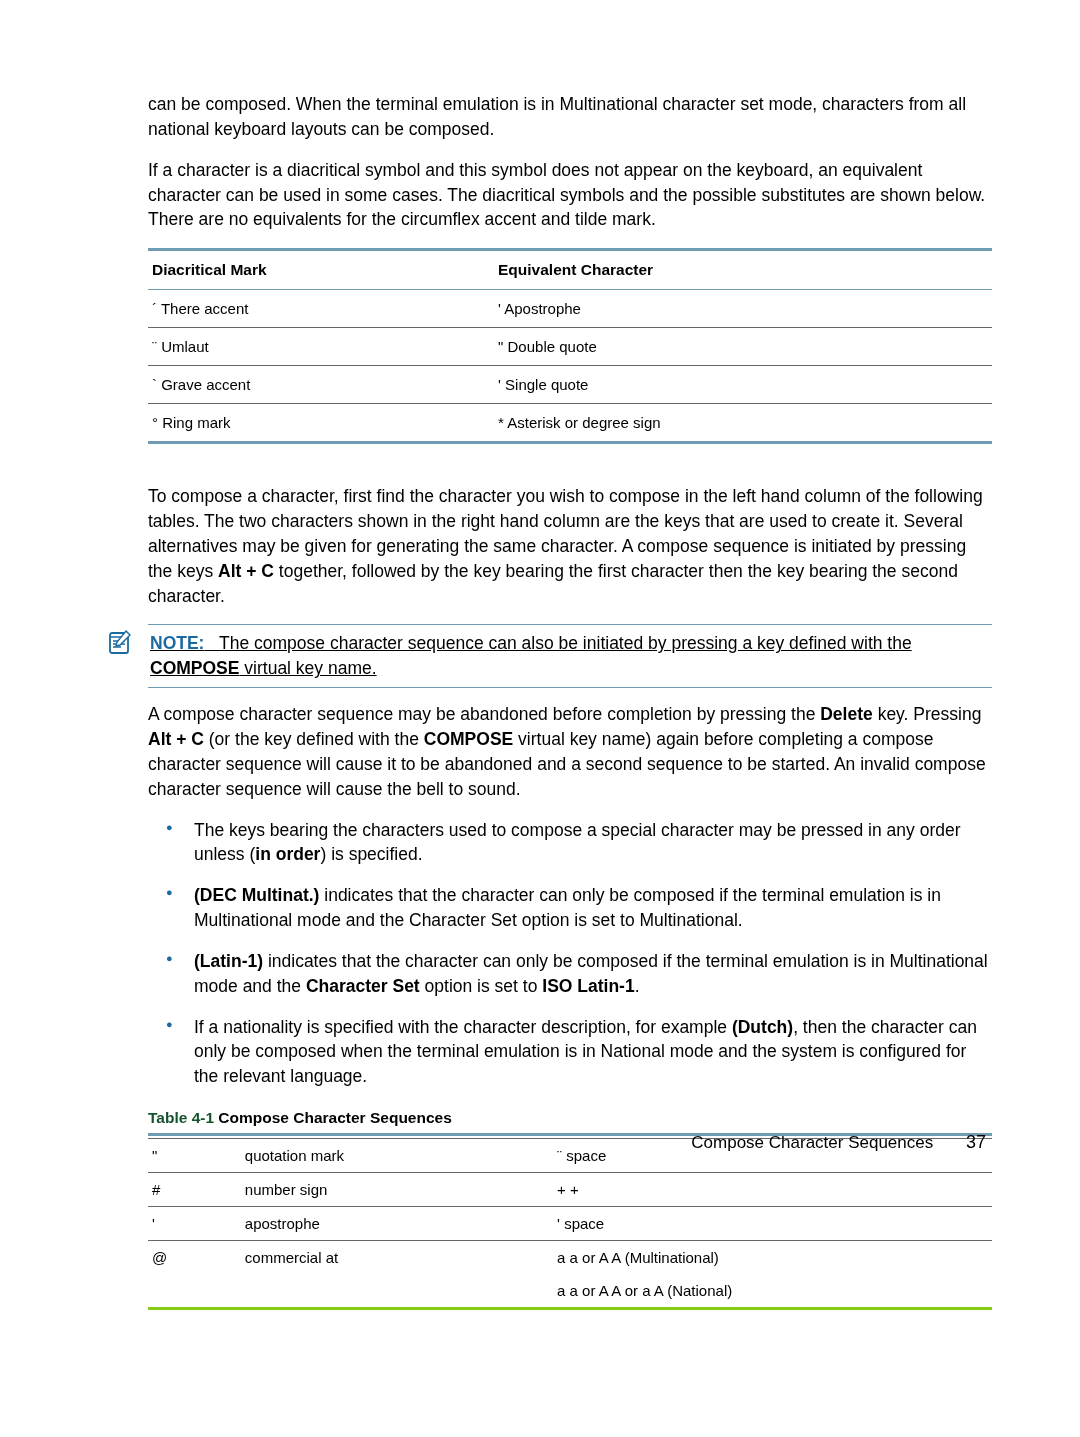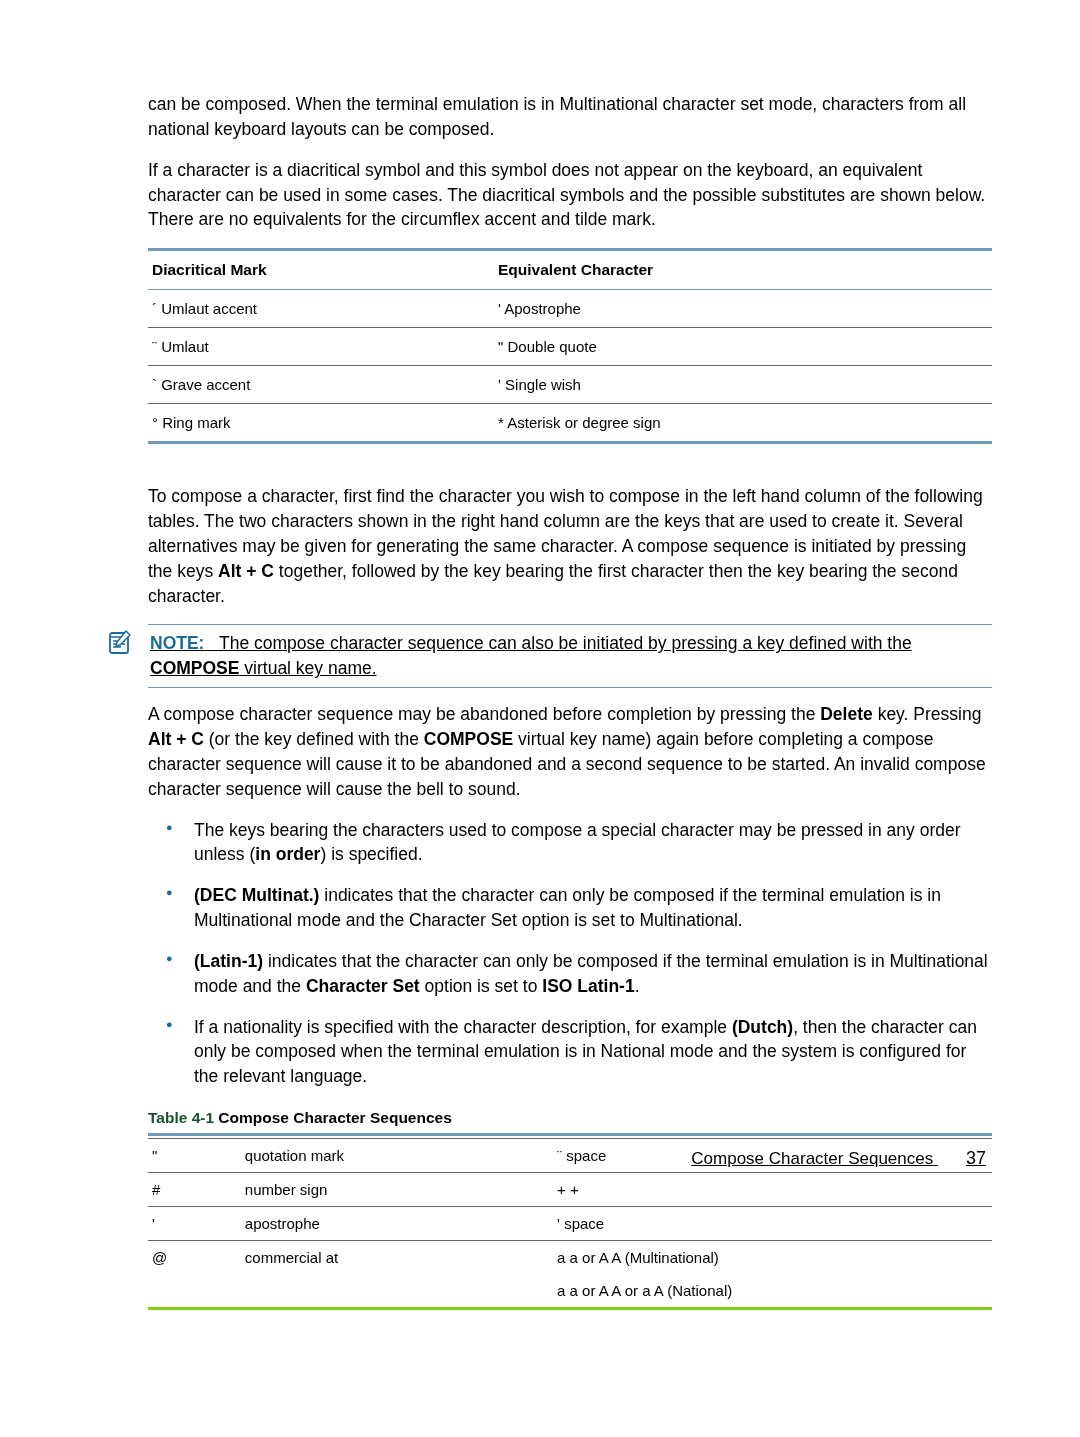--- a/index.html
+++ b/index.html
@@ -25,50 +25,50 @@
   .caption .num { color: #14532d; }
   .table2 { width: 100%; border-collapse: collapse; }
   .table2 thead tr { border-top: 3px solid #6f9bb3; border-bottom: 0; }
   .table2 thead th { height: 4px; padding: 0; }
   .table2 th, .table2 td { text-align: left; font-size: 15px; font-weight: 300; padding: 8px 4px; }
   .table2 tbody tr { border-top: 1px solid #666; }
   .table2 tbody tr.noborder { border-top: none; }
   .table2 tbody tr:last-child td { border-bottom: 3px solid #84cc16; }
   .table2 .c1 { width: 11%; font-weight: 400; }
   .table2 .c2 { width: 37%; }
-  .footer { position: absolute; bottom: 56px; right: 94px; font-size: 17px; font-weight: 300; text-decoration: underline; }
+  .footer { position: absolute; bottom: 72px; right: 94px; font-size: 17px; font-weight: 300; }
   .footer .pn { margin-left: 28px; font-size: 18px; }
 </style>
 </head>
 <body>
 
 <div class="page">
 
   <p>can be composed. When the terminal emulation is in Multinational character set mode, characters from all national keyboard layouts can be composed.</p>
   <p>If a character is a diacritical symbol and this symbol does not appear on the keyboard, an equivalent character can be used in some cases. The diacritical symbols and the possible substitutes are shown below. There are no equivalents for the circumflex accent and tilde mark.</p>
 
   <table class="table1">
     <thead>
       <tr>
         <th class="col1">Diacritical Mark</th>
         <th>Equivalent Character</th>
       </tr>
     </thead>
     <tbody>
       <tr>
-        <td>´ Umlaut accent</td>
+        <td>´ There accent</td>
         <td>' Apostrophe</td>
       </tr>
       <tr>
         <td>¨ Umlaut</td>
         <td>" Double quote</td>
       </tr>
       <tr>
         <td>` Grave accent</td>
-        <td>' Single wish</td>
+        <td>' Single quote</td>
       </tr>
       <tr>
         <td>° Ring mark</td>
         <td>* Asterisk or degree sign</td>
       </tr>
     </tbody>
   </table>
 
   <p>
     <span>To compose a character, first find the character you wish to compose in the left hand column of the following tables. The two characters shown in the right hand column are the keys that are used to create it. Several alternatives may be given for generating the same character. A compose sequence is initiated by pressing the keys </span><b>Alt + C</b><span> together, followed by the key bearing the first character then the key bearing the second character.</span>

